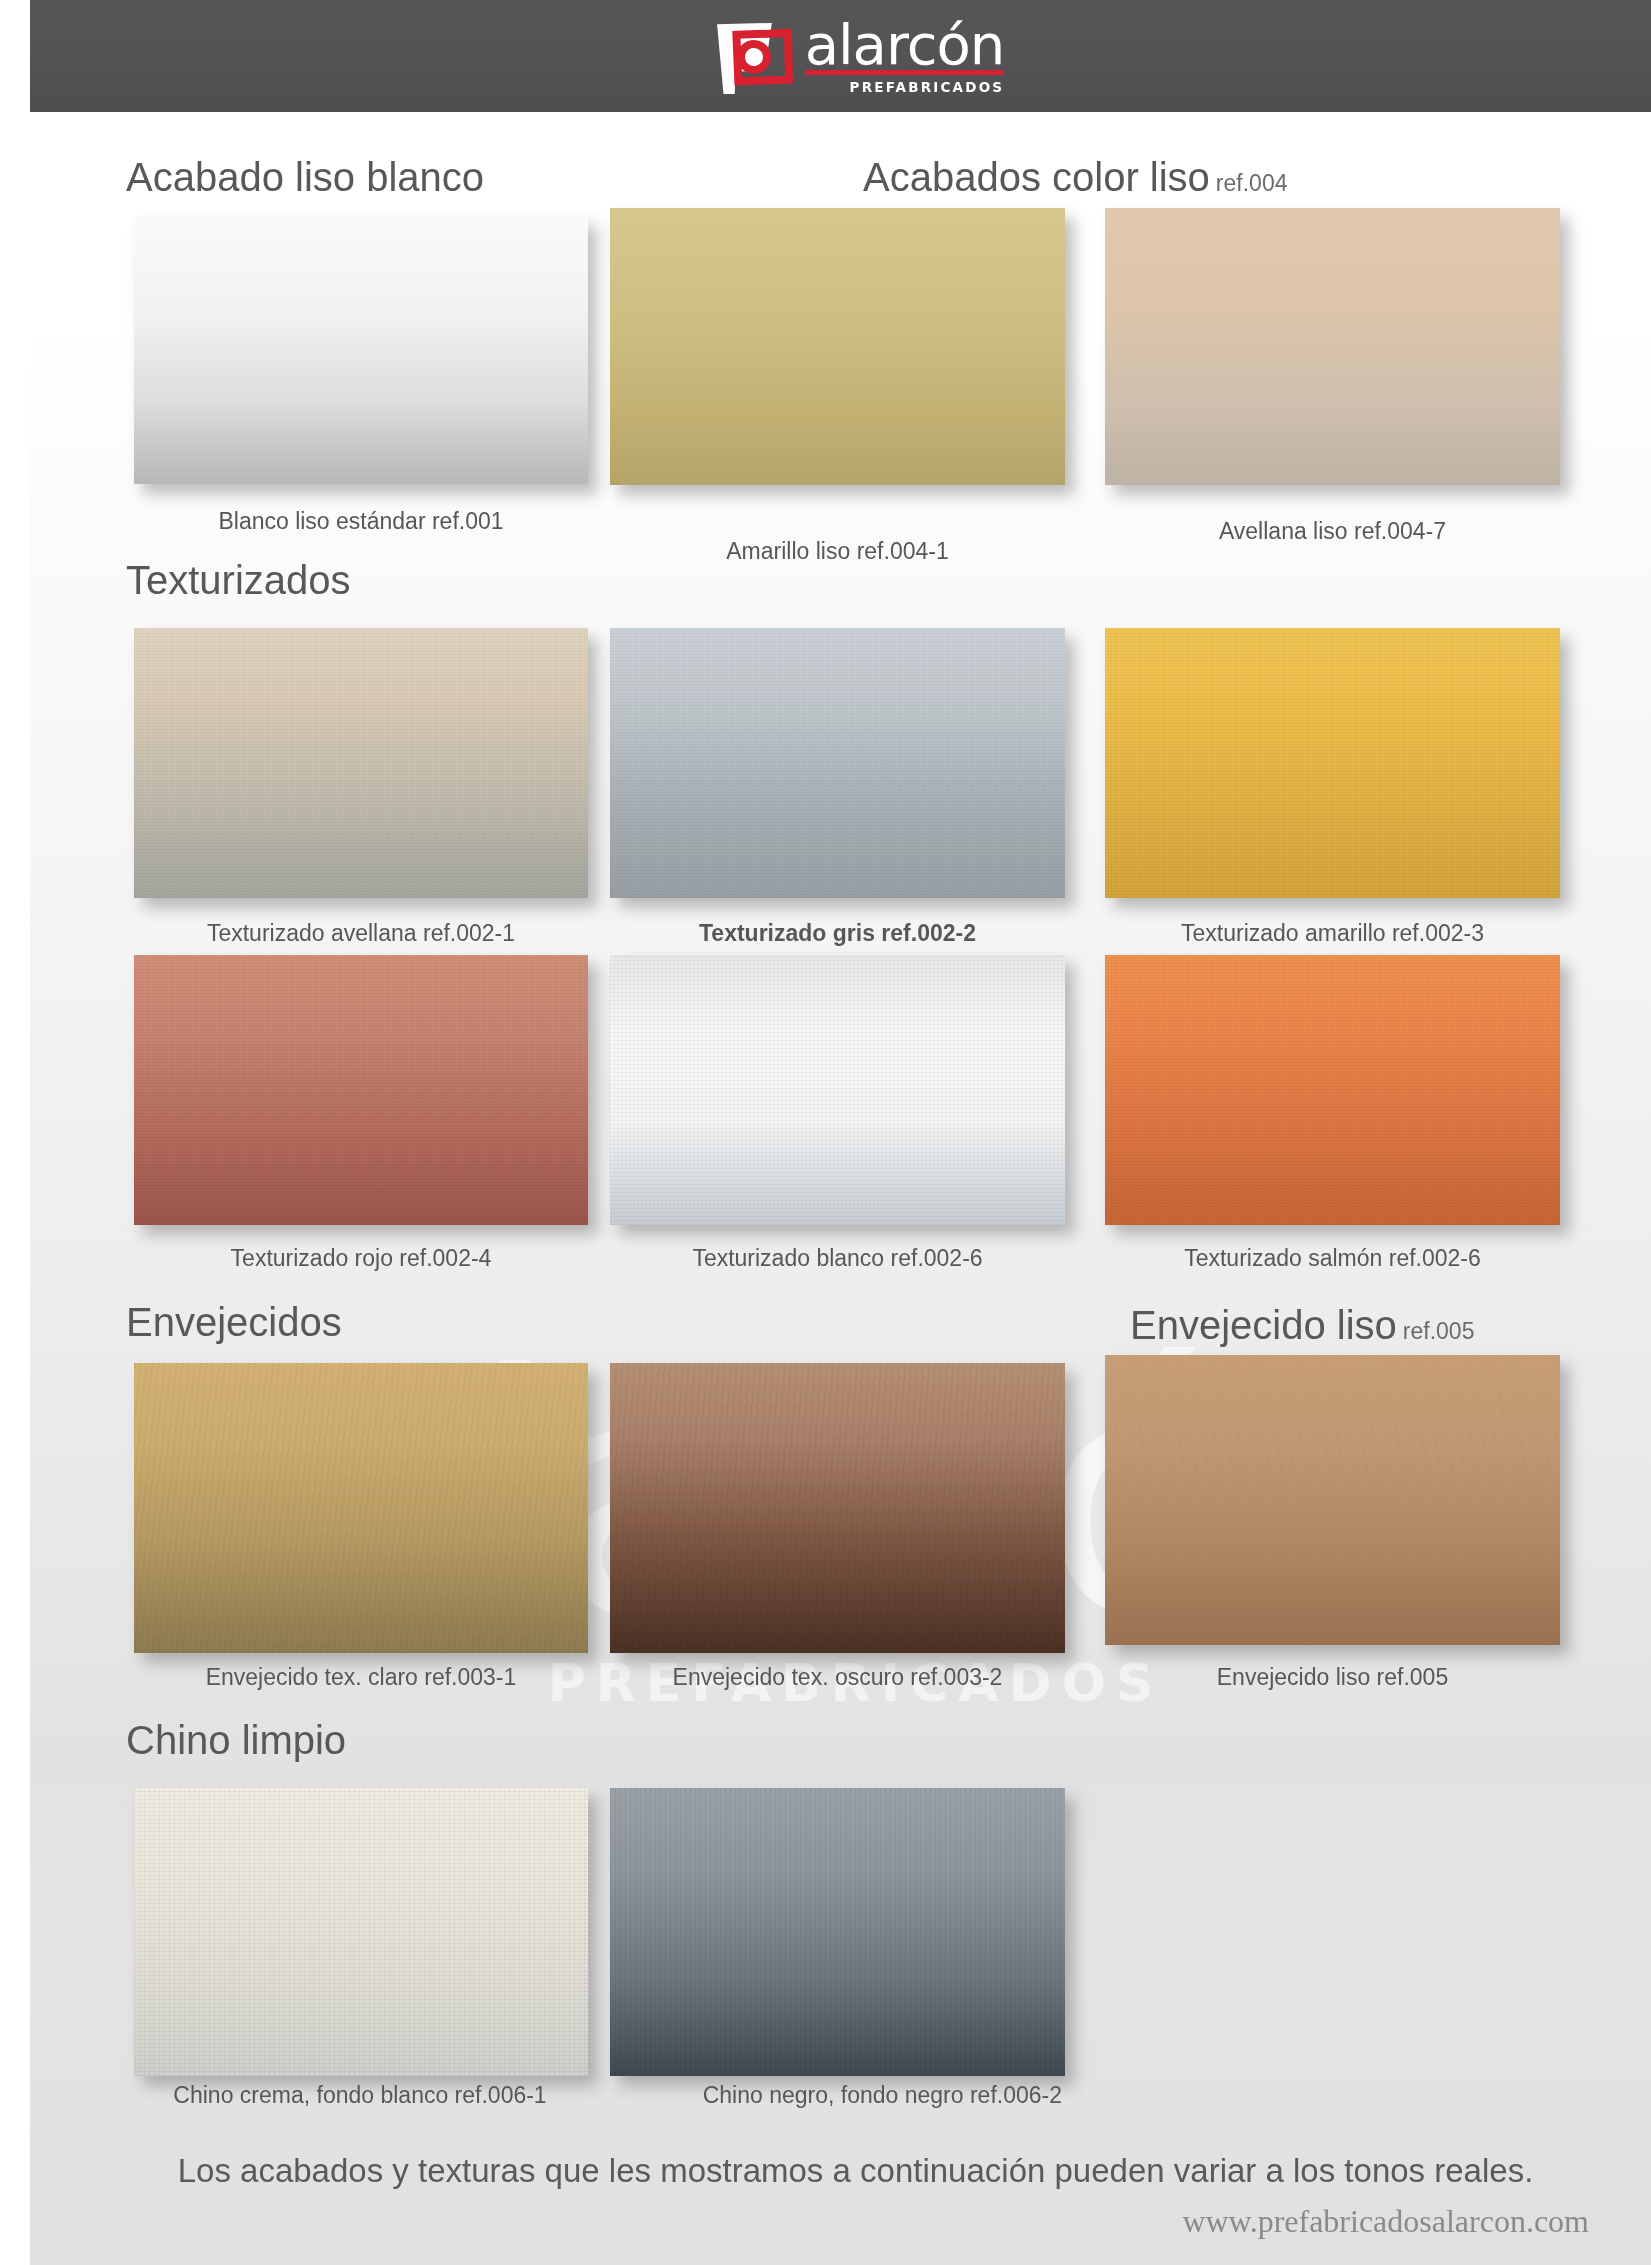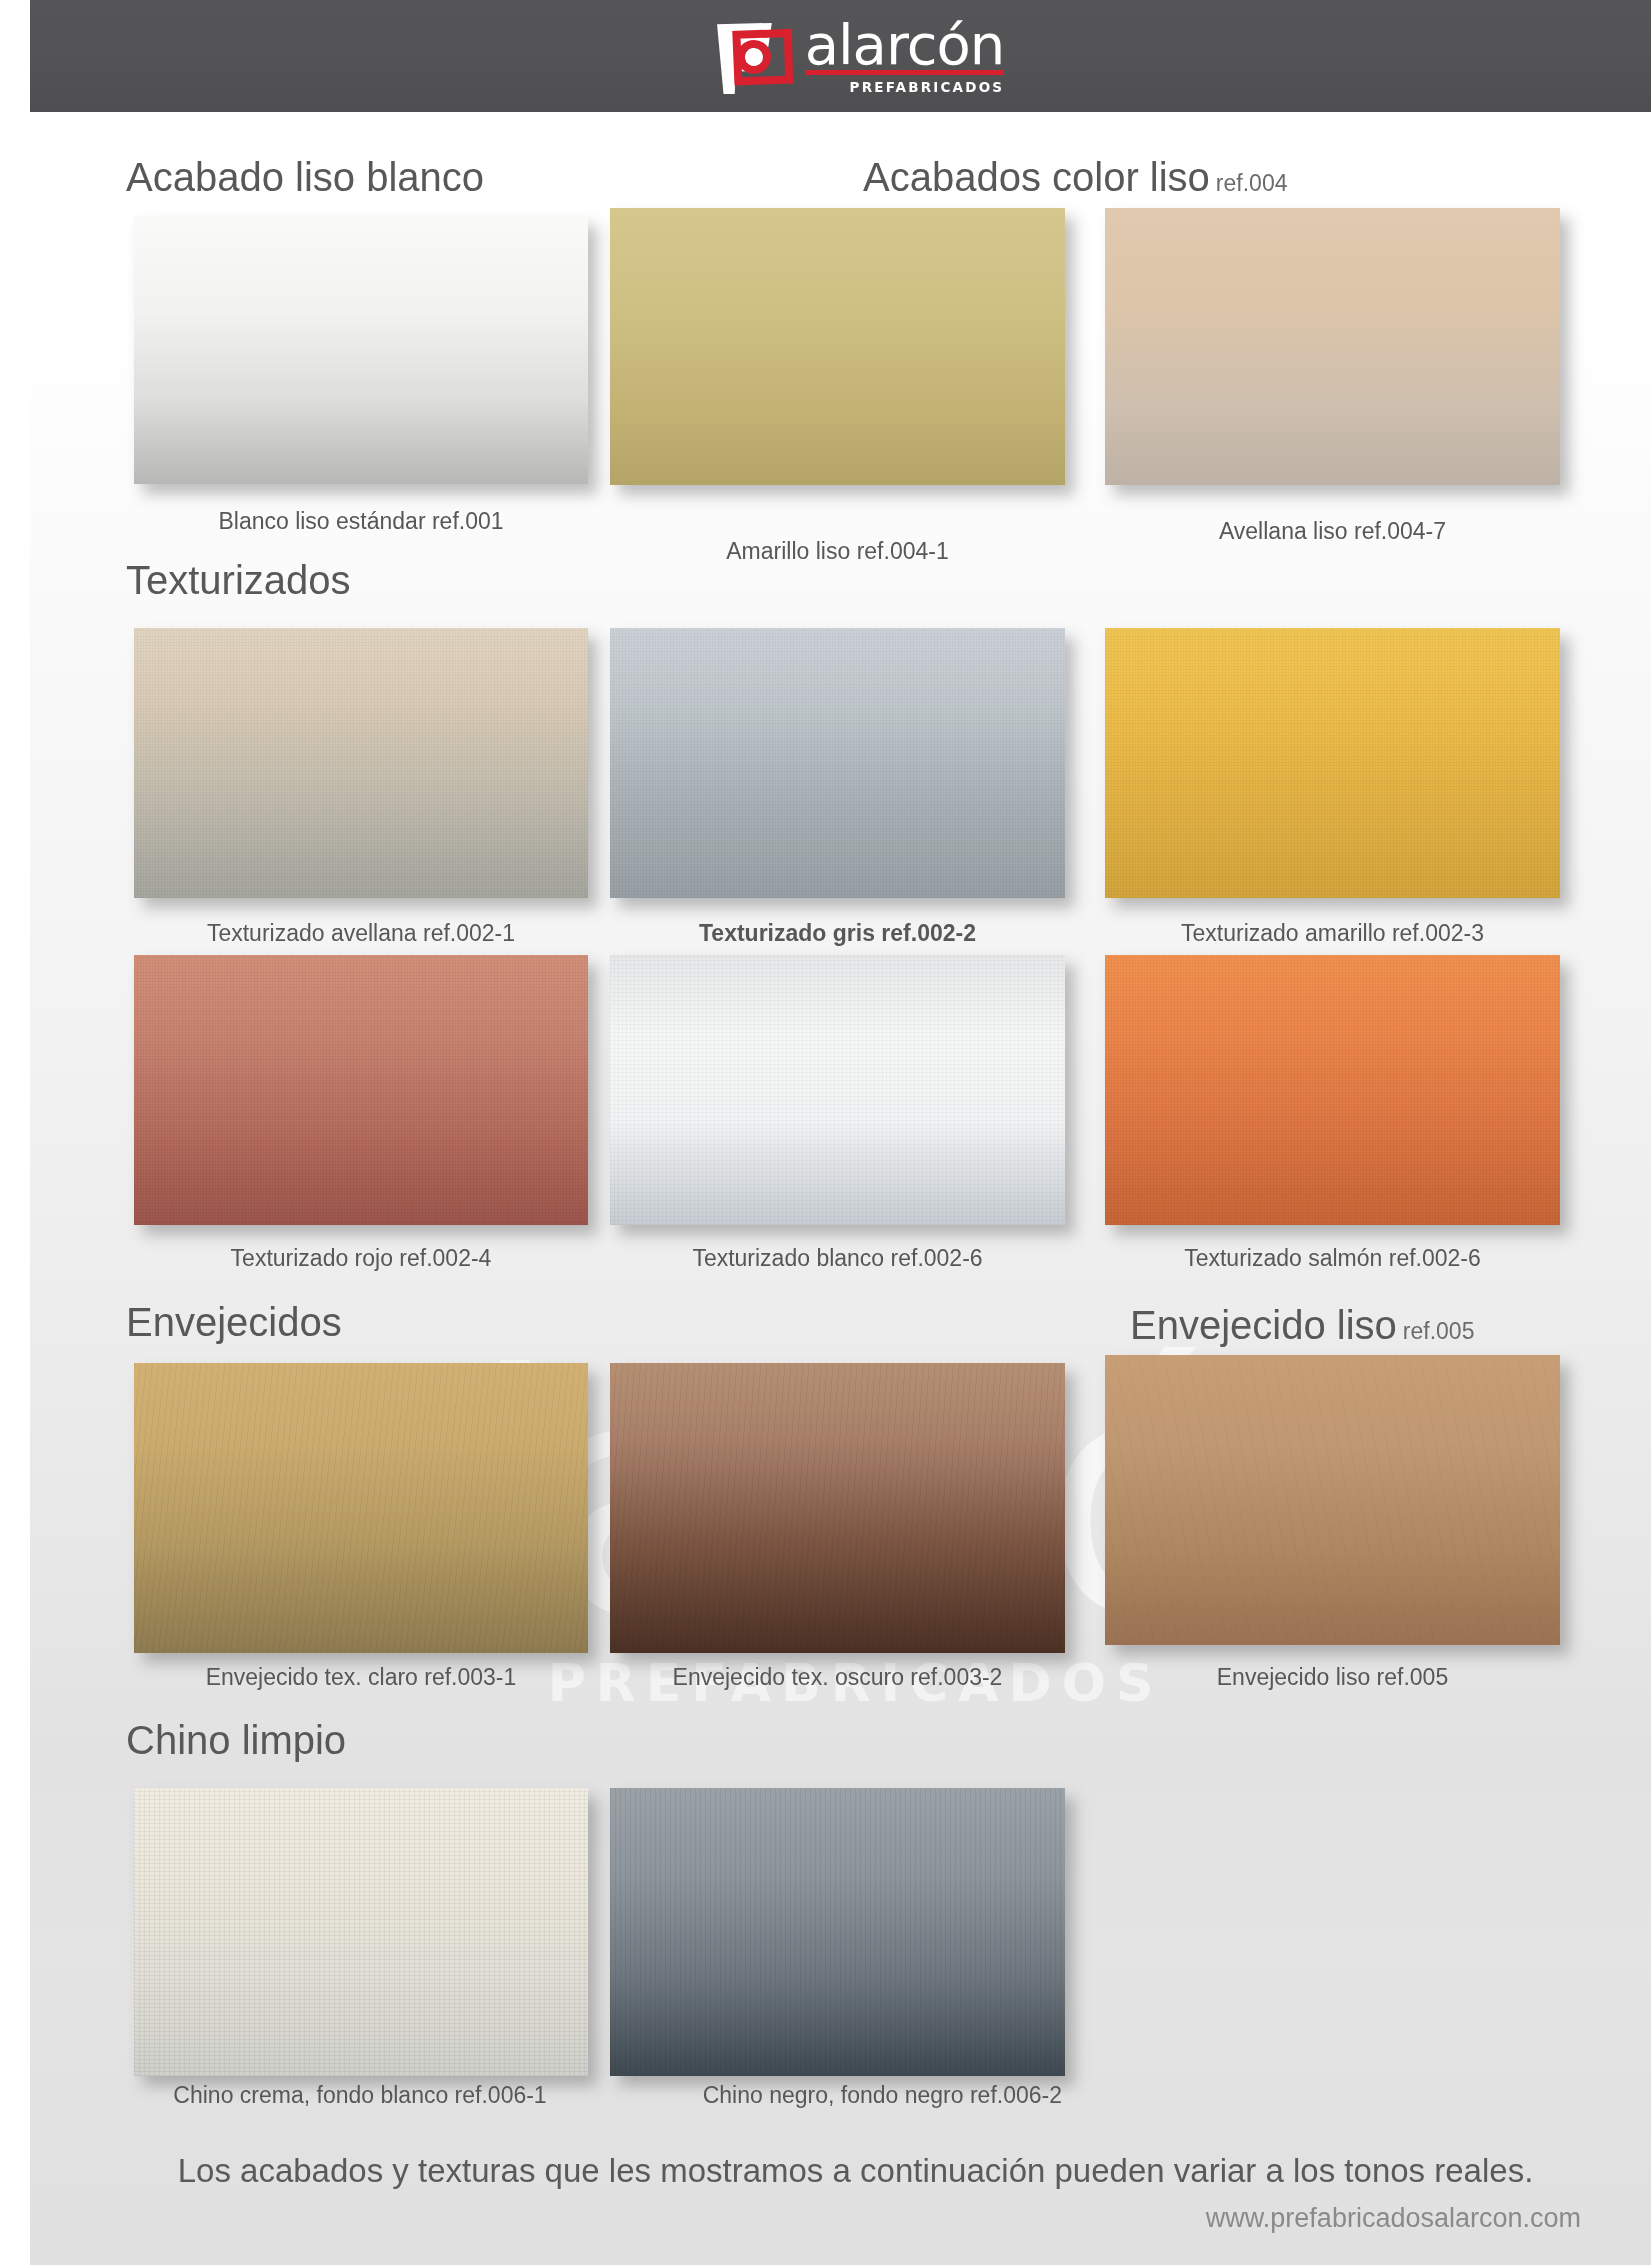--- a/index.html
+++ b/index.html
@@ -142,23 +142,23 @@
     position: absolute;
     left: 0; width: 1651px;
     text-align: center;
     font-family: "Liberation Sans", sans-serif;
     font-size: 33px;
     color: #5a5a5c;
     white-space: nowrap;
   }
   .site {
     position: absolute;
-    right: 100px;
-    font-family: Liberation Sans, sans-serif;
-    font-size: 27px;
+    right: 92px;
+    font-family: Liberation Serif, serif;
+    font-size: 32px;
     color: #8a8a8c;
     white-space: nowrap;
   }
 </style>
 </head>
 <body>
 
 <div id="page">
 
   <div class="header">

